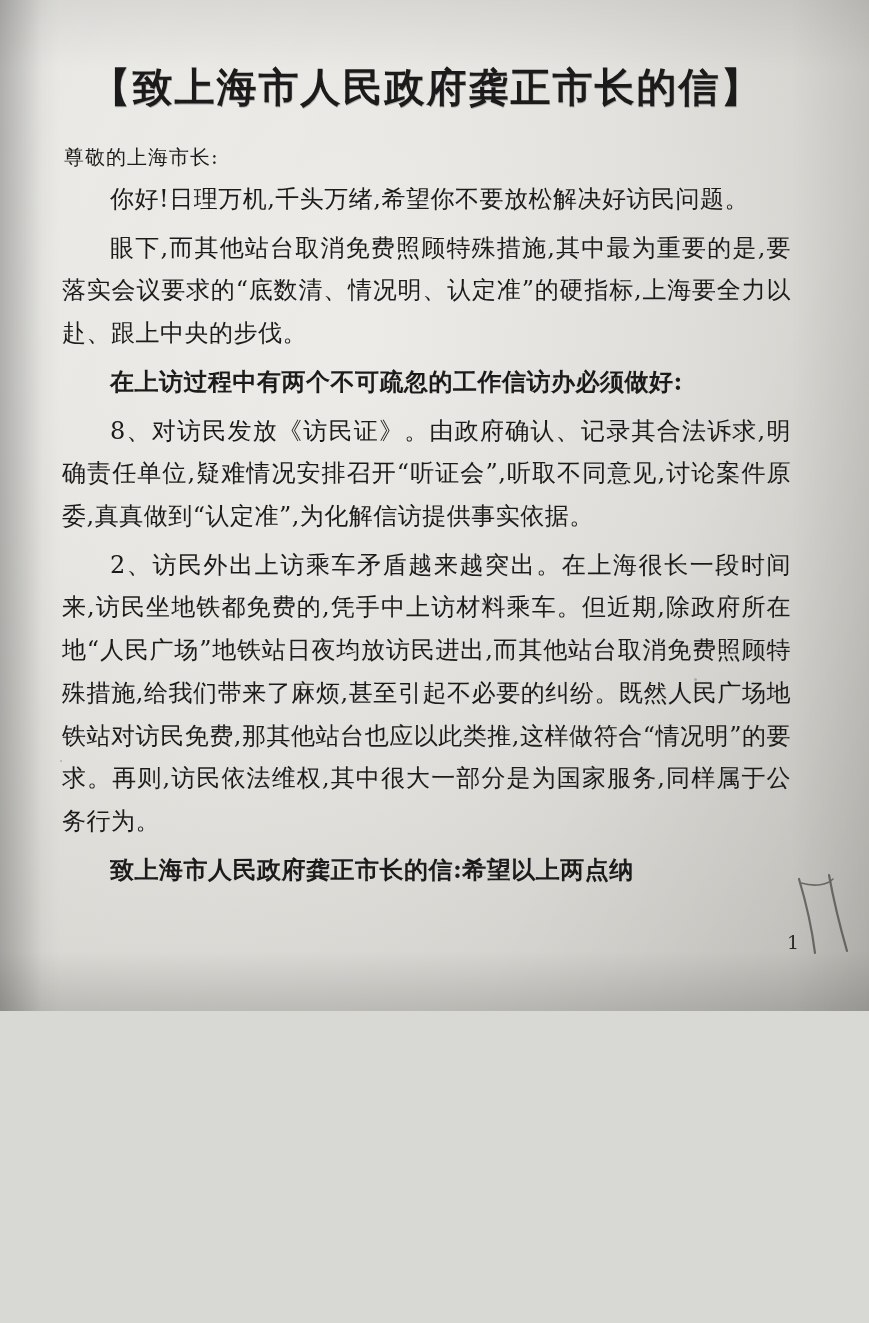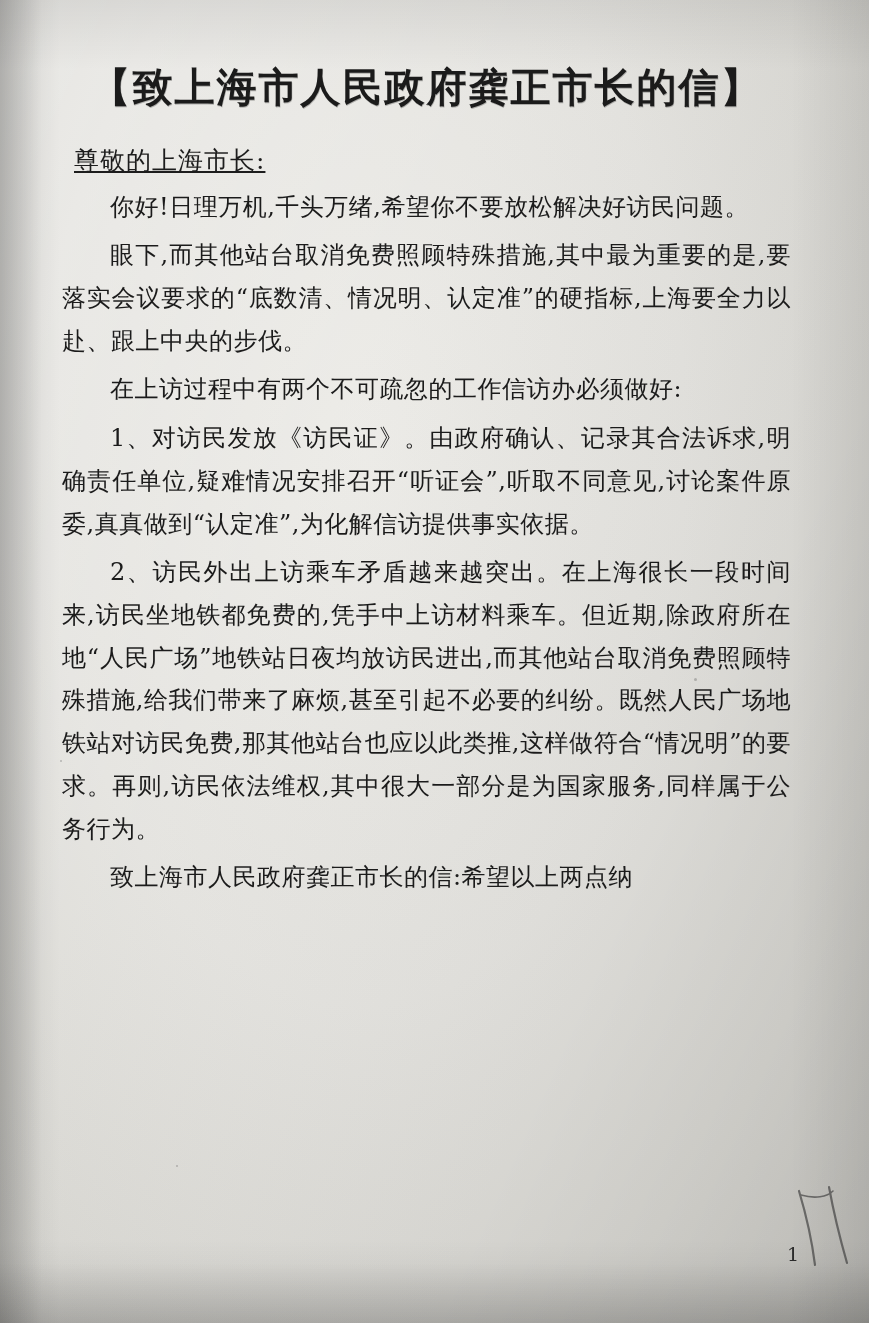--- a/index.html
+++ b/index.html
@@ -9,21 +9,21 @@
   body {
     width: 869px;
     height: 1323px;
     background: #d8d8d4;
     font-family: "DejaVu Serif", "Liberation Serif", serif;
     overflow: hidden;
   }
   .page {
     position: relative;
     width: 869px;
-    height: 1323px;
+    height: 1011px;
     background:
       linear-gradient(115deg, rgba(255,255,255,0.30) 0%, rgba(255,255,255,0.05) 35%, rgba(0,0,0,0.03) 70%, rgba(0,0,0,0.10) 100%),
       radial-gradient(ellipse at 42% 34%, #ecebe7 0%, #e4e3df 45%, #d9d8d3 75%, #cdccc7 100%);
     box-sizing: border-box;
     overflow: hidden;
   }
   .paper-tint {
     position: absolute;
     inset: 0;
     background:
@@ -39,39 +39,38 @@
     text-align: center;
     font-size: 40px;
     font-weight: bold;
     letter-spacing: 2px;
     color: #1b1b1b;
     margin: 62px 0 0 0;
     line-height: 1.25;
     text-shadow: 0.5px 0.5px 0 rgba(0,0,0,0.25);
   }
   .salutation {
-    font-size: 25px;
+    font-size: 20px;
     color: #1d1d1d;
-    margin: 30px 0 0 12px;
+    margin: 30px 0 0 2px;
     line-height: 1.5;
     letter-spacing: 1px;
-    text-decoration: underline;
   }
   .para {
     font-size: 24px;
     color: #1b1b1b;
     line-height: 1.78;
     letter-spacing: 0.5px;
     text-align: justify;
     text-justify: inter-ideograph;
     margin: 6px 0 0 0;
     text-indent: 2em;
   }
   .para.bold {
-    font-weight: normal;
+    font-weight: bold;
   }
   .page-number {
     position: absolute;
     right: 70px;
     bottom: 58px;
     font-size: 19px;
     color: #2a2a2a;
     font-family: "DejaVu Serif", "Liberation Serif", serif;
   }
   .scribble {
@@ -118,21 +117,21 @@
 
   <div class="content">
 
     <h1 class="doc-title">【致上海市人民政府龚正市长的信】</h1>
 
     <p class="salutation">尊敬的上海市长:</p>
 
     <p class="para">你好!日理万机,千头万绪,希望你不要放松解决好访民问题。</p>
     <p class="para">眼下,而其他站台取消免费照顾特殊措施,其中最为重要的是,要落实会议要求的“底数清、情况明、认定准”的硬指标,上海要全力以赴、跟上中央的步伐。</p>
     <p class="para bold">在上访过程中有两个不可疏忽的工作信访办必须做好:</p>
-    <p class="para">1、对访民发放《访民证》。由政府确认、记录其合法诉求,明确责任单位,疑难情况安排召开“听证会”,听取不同意见,讨论案件原委,真真做到“认定准”,为化解信访提供事实依据。</p>
+    <p class="para">8、对访民发放《访民证》。由政府确认、记录其合法诉求,明确责任单位,疑难情况安排召开“听证会”,听取不同意见,讨论案件原委,真真做到“认定准”,为化解信访提供事实依据。</p>
     <p class="para">2、访民外出上访乘车矛盾越来越突出。在上海很长一段时间来,访民坐地铁都免费的,凭手中上访材料乘车。但近期,除政府所在地“人民广场”地铁站日夜均放访民进出,而其他站台取消免费照顾特殊措施,给我们带来了麻烦,甚至引起不必要的纠纷。既然人民广场地铁站对访民免费,那其他站台也应以此类推,这样做符合“情况明”的要求。再则,访民依法维权,其中很大一部分是为国家服务,同样属于公务行为。</p>
     <p class="para bold">致上海市人民政府龚正市长的信:希望以上两点纳</p>
 
   </div>
 
   <div class="page-number">1</div>
 
   <svg class="scribble" viewBox="0 0 74 86" xmlns="http://www.w3.org/2000/svg">
     <path d="M10 6 C 16 26, 22 48, 26 80" stroke="#3a3a3a" stroke-width="2.2" fill="none" stroke-linecap="round"></path>
     <path d="M40 2 C 44 24, 50 50, 58 78" stroke="#3a3a3a" stroke-width="2.2" fill="none" stroke-linecap="round"></path>

